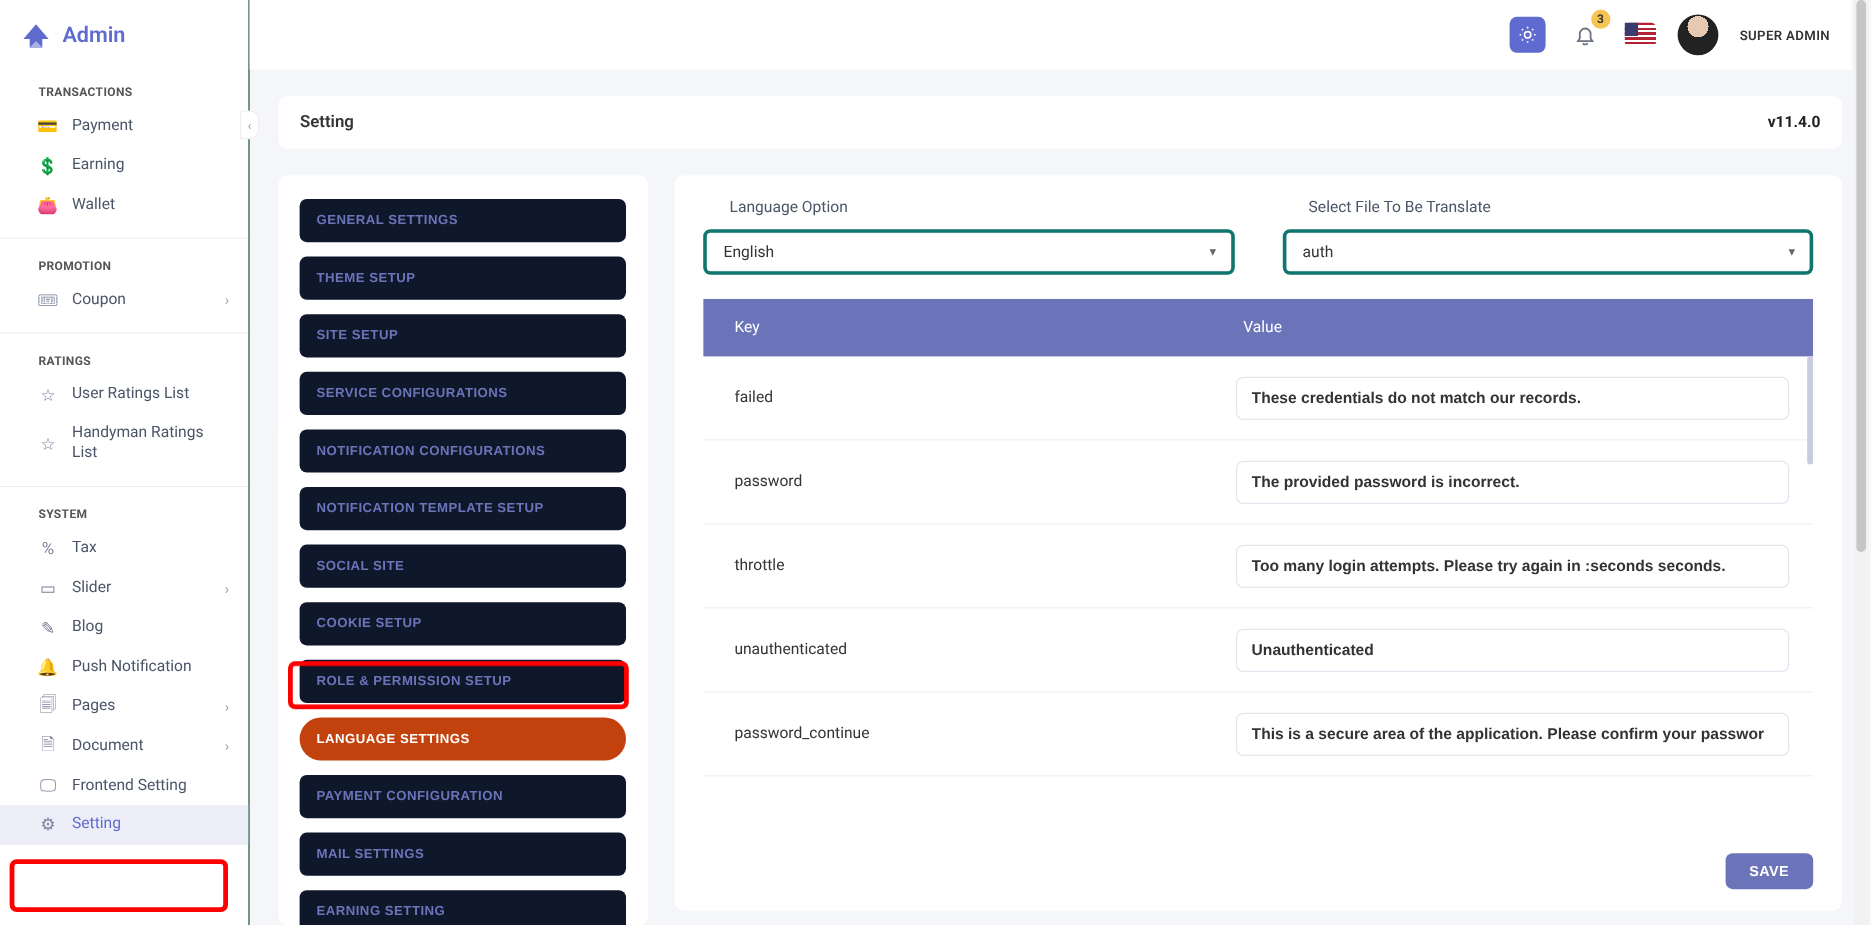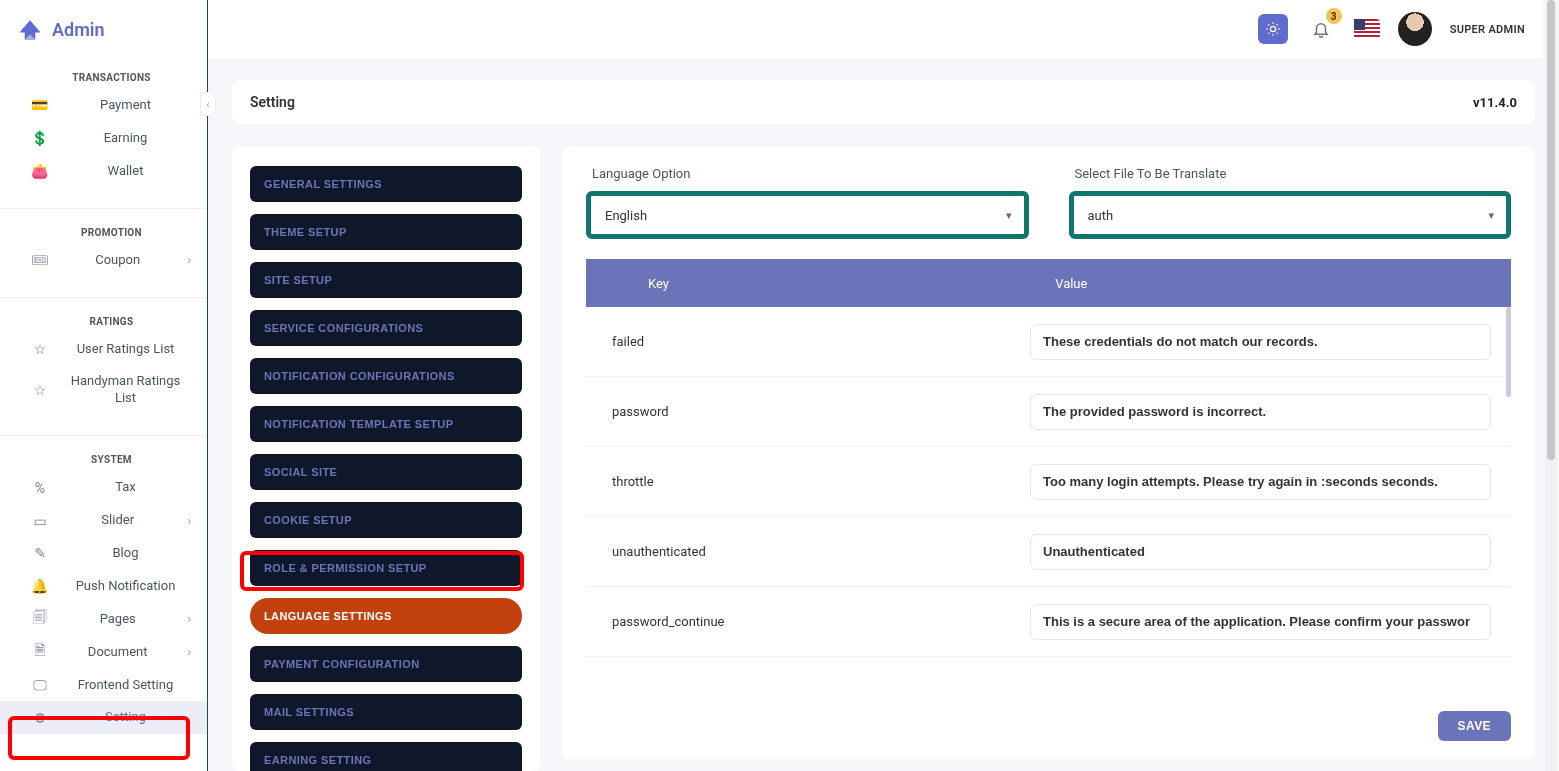--- a/index.html
+++ b/index.html
@@ -34,23 +34,22 @@
 .logo-mark {
   width: 28px; height: 28px;
 }
 .logo-text {
   font-size: 18px;
   font-weight: 600;
   color: #5f6bcf;
 }
 .side-section {
   border-bottom: 1px solid #eee;
-  padding-bottom: 20px;
+  padding-bottom: 10px;
   margin-bottom: 4px;
-  text-align: center;
 }
 .side-section.no-border { border-bottom:none; }
 .side-heading {
   font-size: 10px;
   font-weight: 700;
   letter-spacing: 0.3px;
   color: #555;
   padding: 14px 16px 6px 32px;
 }
 .side-item {
@@ -206,27 +205,27 @@
   display:flex;
   gap:40px;
   margin-bottom:20px;
 }
 .field { flex:1; }
 .field label {
   display:block;
   font-size:13px;
   color:#4a5568;
   margin-bottom:10px;
-  margin-left:6px;
+  margin-left:22px;
 }
 .select-wrap {
   position:relative;
-  border:5px solid #0f766e;
+  border:3px solid #0f766e;
   border-radius:6px;
-  height:48px;
+  height:38px;
   display:flex;align-items:center;
   padding:0 14px;
   cursor:pointer;
   font-size:13px;
   color:#333;
 }
 .select-wrap .caret {
   position:absolute; right:12px; top:50%; transform:translateY(-50%);
   font-size:11px; color:#666;
 }
@@ -241,21 +240,21 @@
 }
 .thead {
   background:#6b74b9;
   color:#fff;
   display:flex;
   height:48px;
   align-items:center;
   border-radius:0;
   font-size:13px;
 }
-.th-key { width:48%; padding-left:26px;margin-left:36px; }
+.th-key { width:48%; padding-left:26px; }
 .th-val { width:52%; padding-left:6px; }
 .tbody {
   overflow-y:auto;
   flex:1;
 }
 .trow {
   display:flex;
   align-items:center;
   min-height:70px;
   border-bottom:1px solid #f0f1f6;

